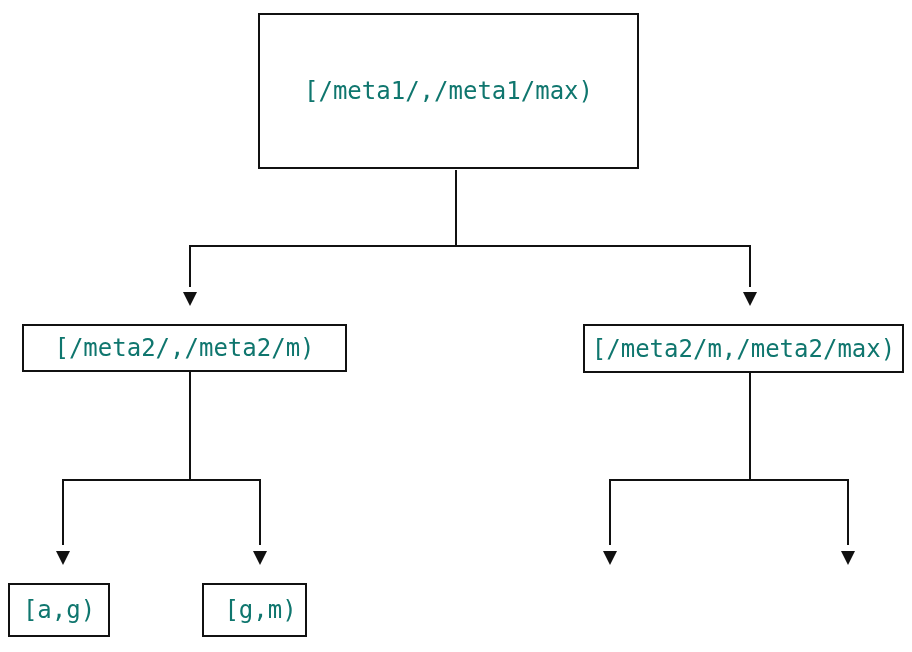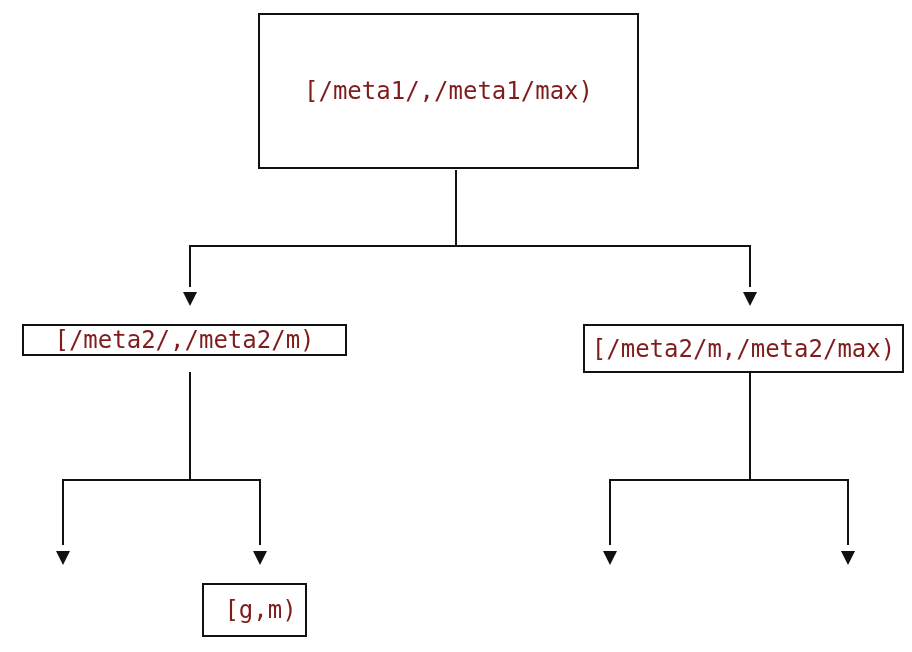--- a/index.html
+++ b/index.html
@@ -28,29 +28,29 @@
   }
   .edges polygon {
     fill: #111111;
     stroke: none;
   }
   .node {
     position: absolute;
     box-sizing: border-box;
     border: 2px solid #111111;
     background: #ffffff;
-    color: #7f1d1d;
+    color: #0f766e;
     display: flex;
     align-items: center;
     justify-content: center;
     font-size: 24px;
     white-space: nowrap;
   }
   .node-root   { left: 258px; top: 13px;  width: 381px; height: 156px; }
-  .node-l2l    { left: 22px;  top: 324px; width: 325px; height: 32px; text-align: right;  }
+  .node-l2l    { left: 22px;  top: 324px; width: 325px; height: 48px; text-align: right;  }
   .node-l2r    { left: 583px; top: 324px; width: 321px; height: 49px;  }
   .node-leaf-ag   { left: 8px;   top: 583px; width: 102px; height: 54px; }
   .node-leaf-gm   { left: 202px; top: 583px; width: 105px; height: 54px; padding-left: 12px; }
   .node-leaf-ms   { left: 553px; top: 583px; width: 100px; height: 53px; }
   .node-leaf-smax { left: 778px; top: 583px; width: 125px; height: 53px; }
 </style>
 </head>
 <body>
 
 <div class="canvas">
@@ -80,18 +80,19 @@
     <line x1="848" y1="479" x2="848" y2="545"></line>
     <polygon points="841,551 855,551 848,565"></polygon>
   </svg>
 
   <div class="node node-root">[/meta1/,/meta1/max)</div>
 
   <div class="node node-l2l">[/meta2/,/meta2/m)</div>
 
   <div class="node node-l2r">[/meta2/m,/meta2/max)</div>
 
+  <div class="node node-leaf-ag">[a,g)</div>
 
   <div class="node node-leaf-gm">[g,m)</div>
 
 
 
 </div>
 
 </body></html>

